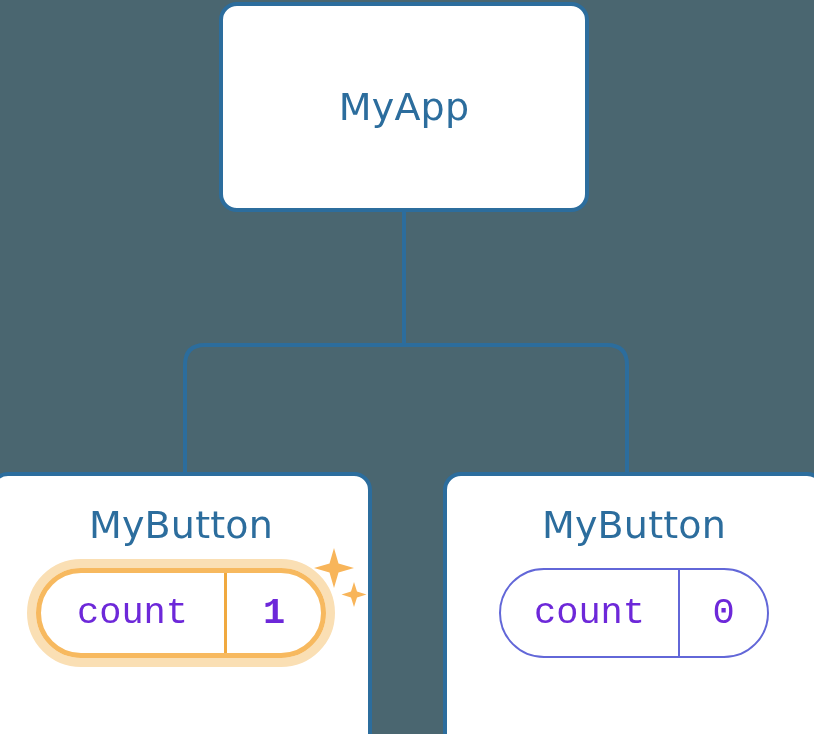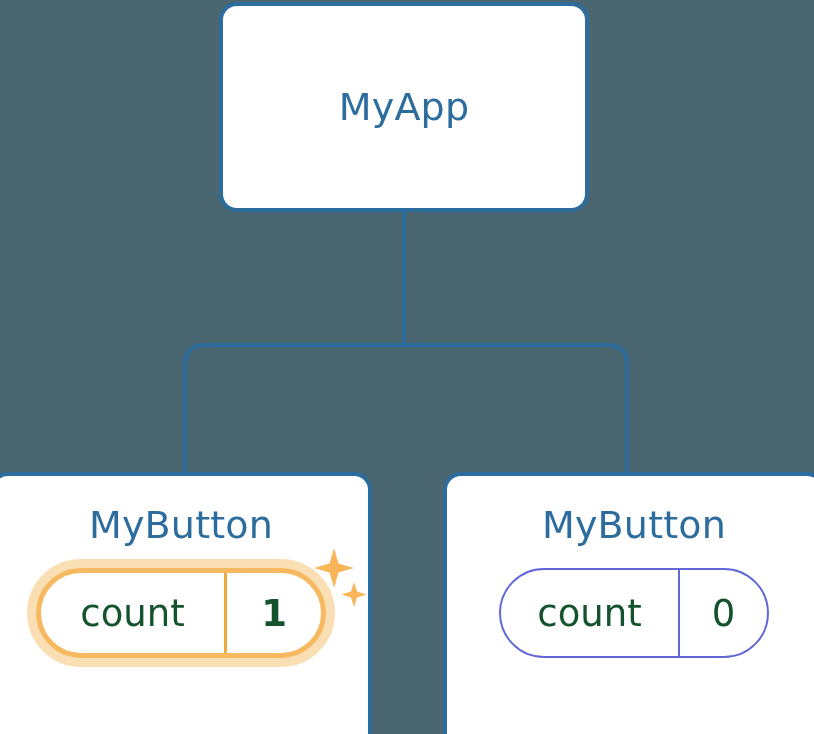--- a/index.html
+++ b/index.html
@@ -110,22 +110,23 @@
     border: 9px solid #fadfb4;
     box-sizing: border-box;
     z-index: 1;
   }
   .pill-key, .pill-val {
     display: flex;
     align-items: center;
     justify-content: center;
     font-size: 37px;
     line-height: 1;
-    color: #14532d;
+    color: #6d28d9;
     box-sizing: border-box;
+    font-family: Liberation Mono, monospace;
   }
   .pill-normal .pill-key {
     flex: 0 0 179px;
     border-right: 2px solid #6267d8;
   }
   .pill-normal .pill-val {
     flex: 1;
   }
   .pill-highlight .pill-key {
     flex: 0 0 186px;

